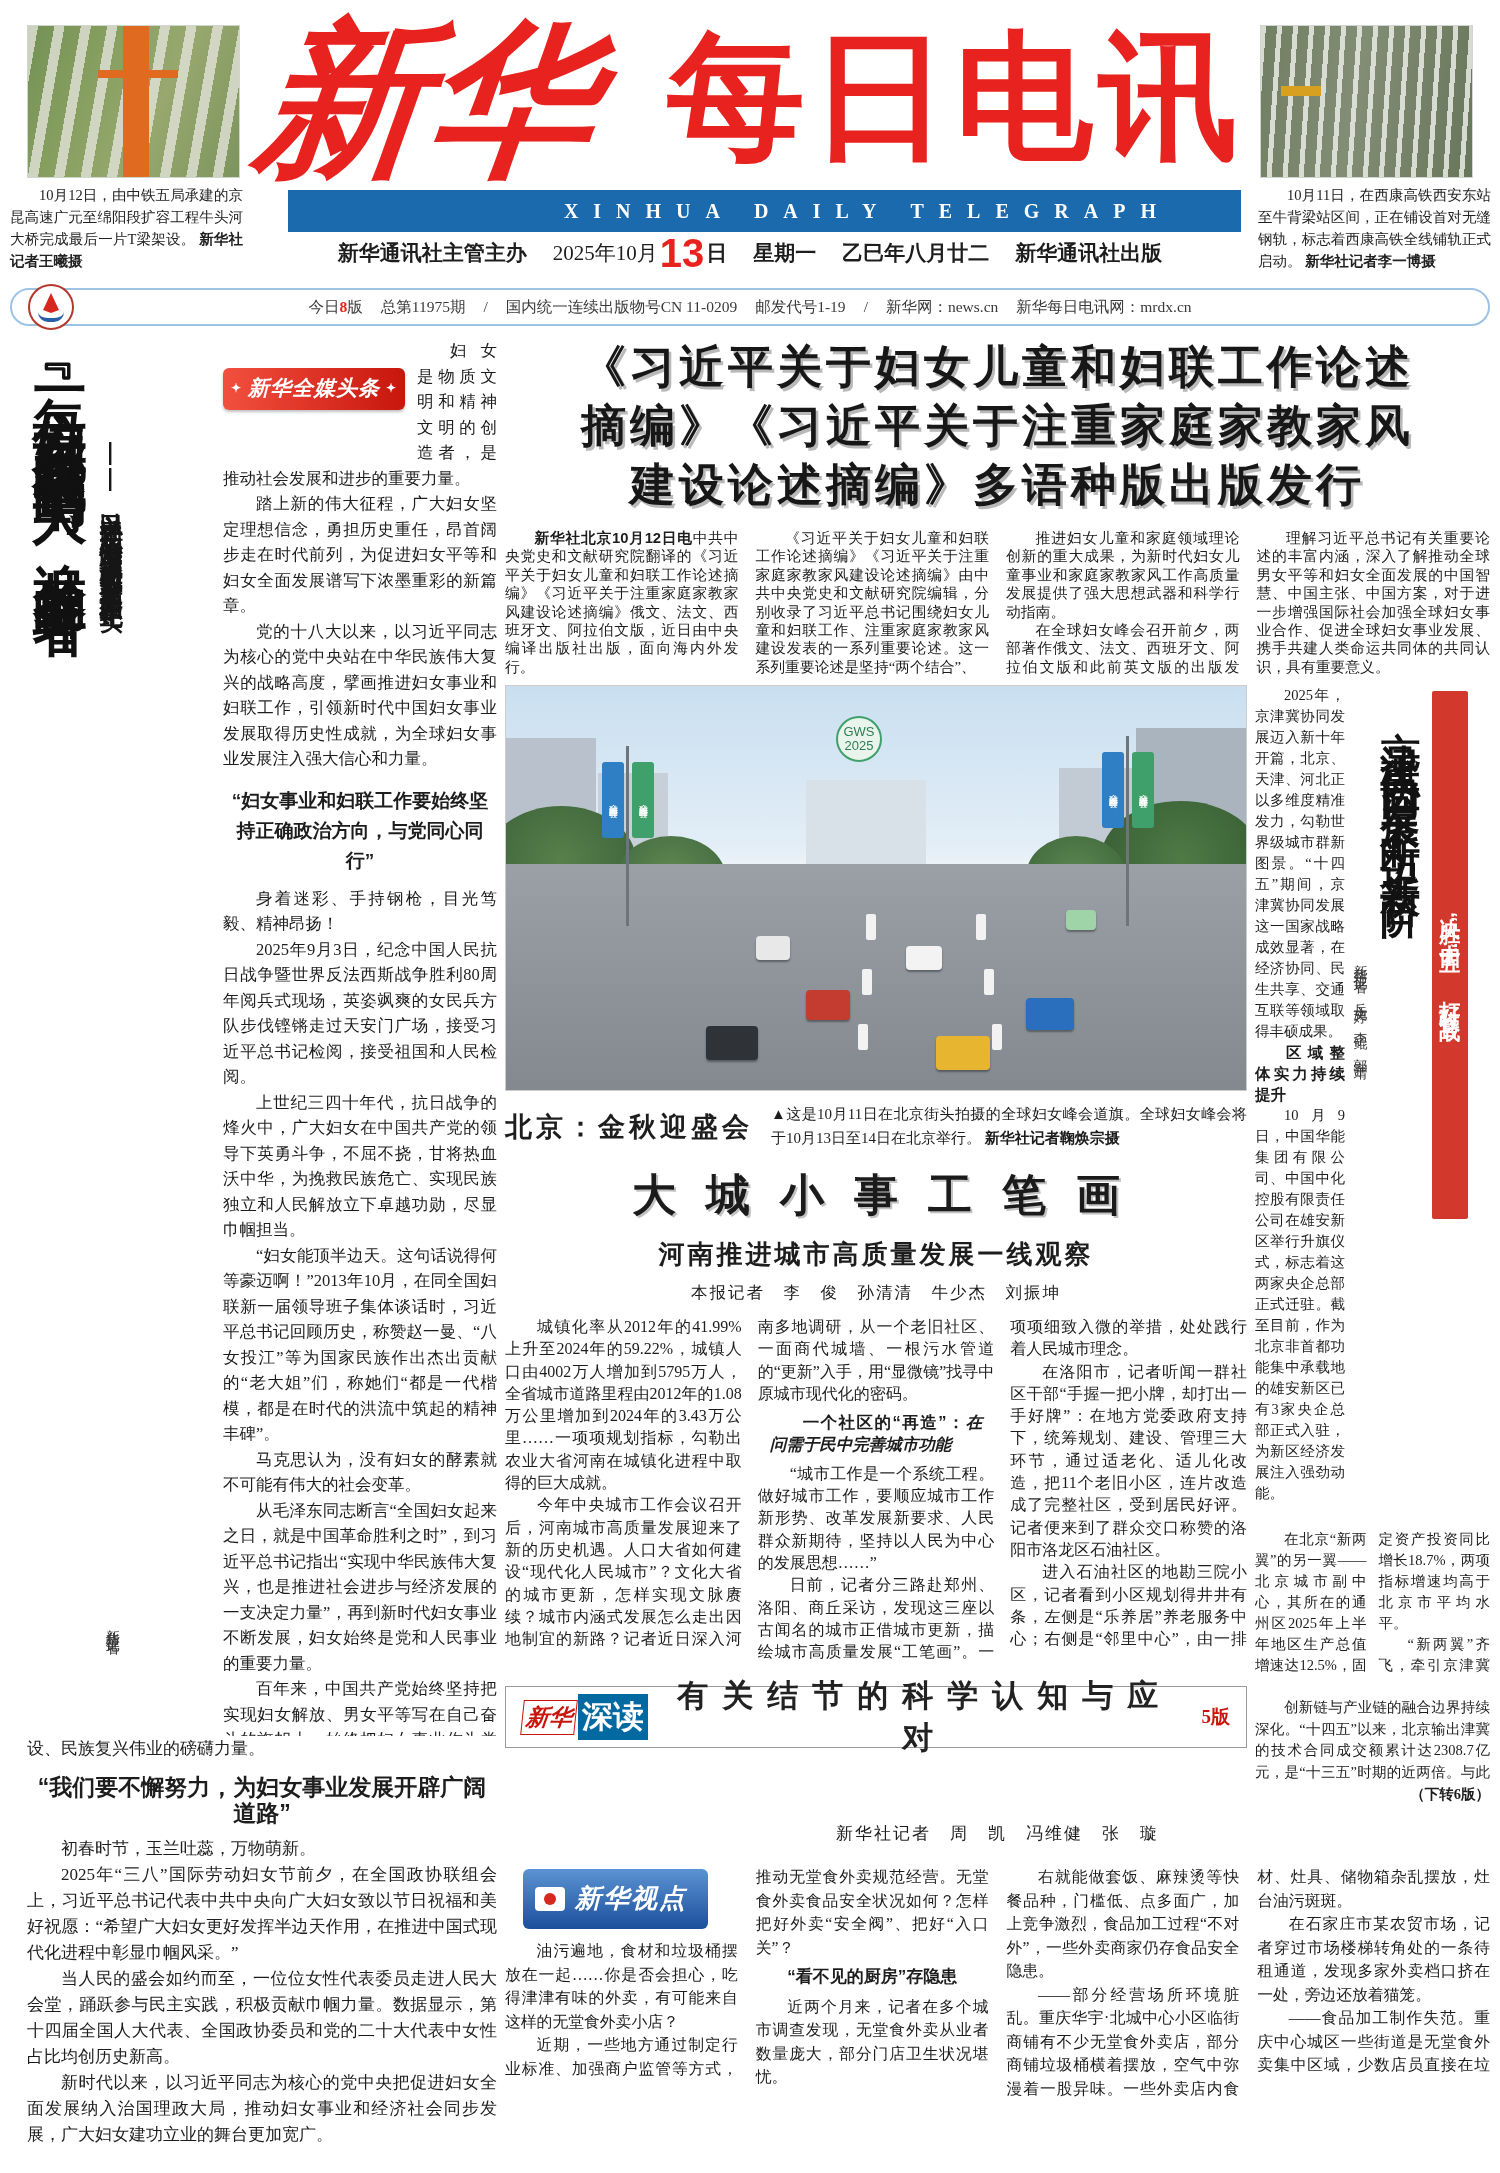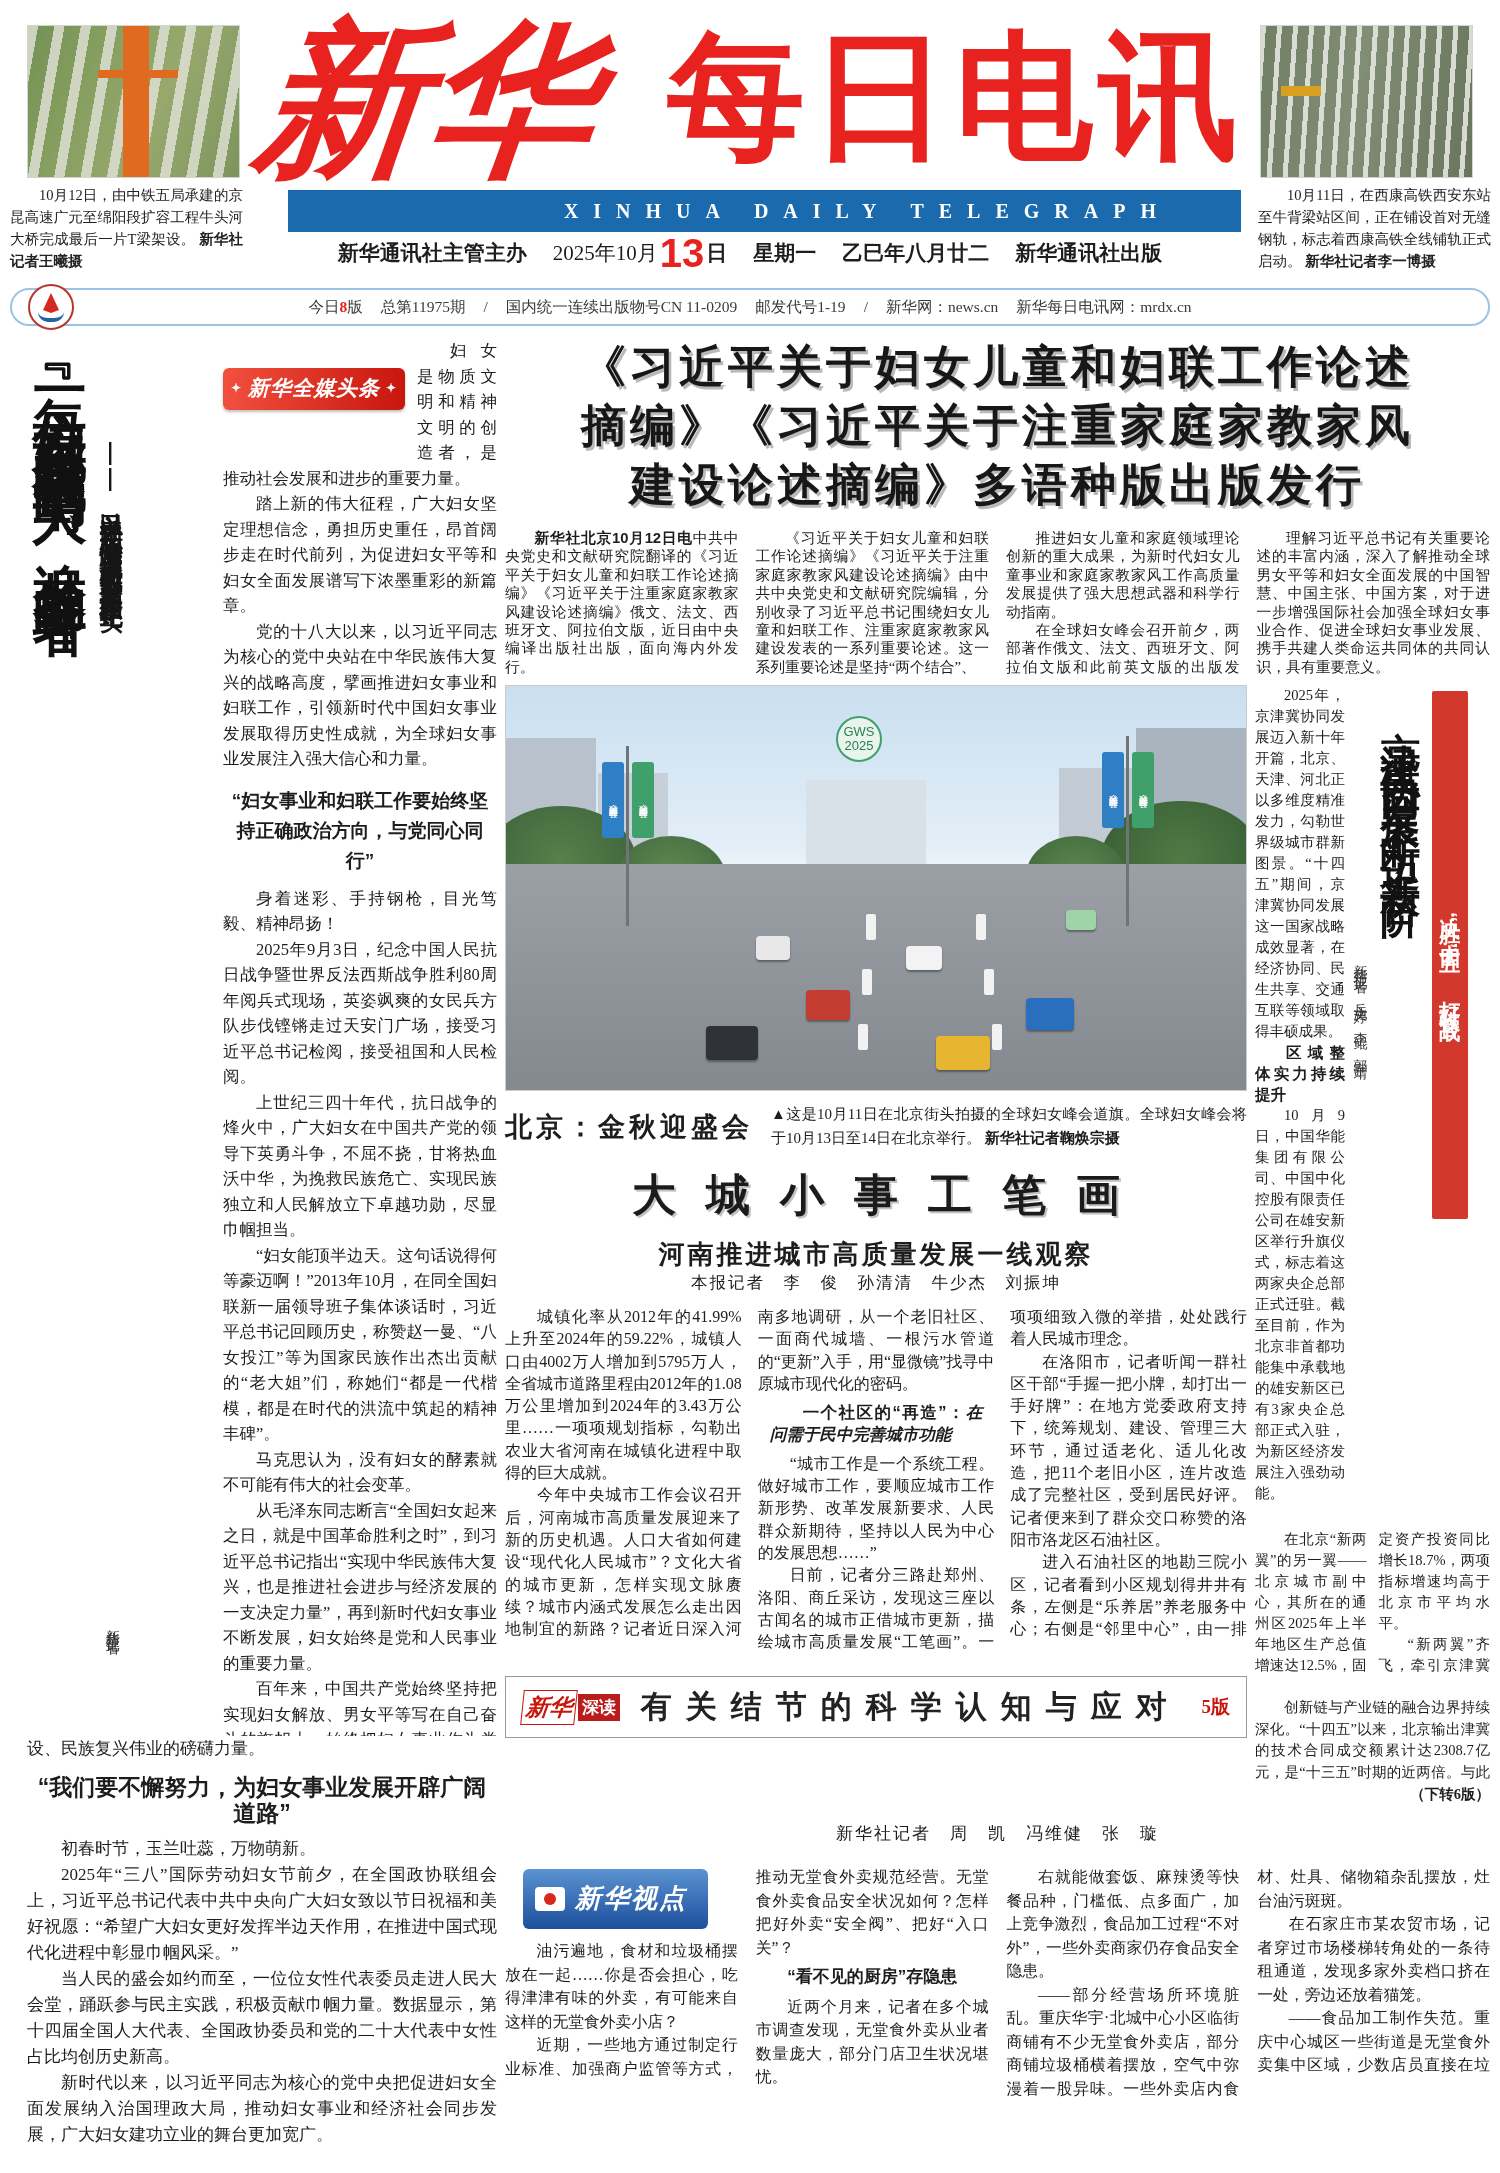--- a/index.html
+++ b/index.html
@@ -76,31 +76,31 @@
   .banner-v { position:absolute; width:22px; height:76px; border-radius:3px; color:#fff; writing-mode:vertical-rl; font-size:9px; display:flex; align-items:center; justify-content:center; letter-spacing:1px; }
   .banner-blue { background:#2f7fc4; } .banner-green { background:#3fa06b; }
   .gws { position:absolute; width:46px; height:46px; background:#e9f5ec; border:2px solid #3fa06b; border-radius:50%; color:#2e7d52; font-size:13px; font-weight:normal; display:flex; align-items:center; justify-content:center; text-align:center; line-height:1.1; font-family:"Liberation Sans",sans-serif; }
 
   .cap-row { display:flex; align-items:center; margin-top:12px; gap:18px; }
   .cap-title { font-weight:bold; font-size:27px; letter-spacing:4px; white-space:nowrap; font-family:"Liberation Sans","DejaVu Sans",sans-serif; }
   .cap-text { flex:1; font-size:15px; line-height:23px; text-align:justify; }
 
   .city-head { text-align:center; font-size:44px; font-weight:900; letter-spacing:30px; margin-top:16px; color:#1b1b1b; text-shadow:2px 2px 0 #c2c2c2; text-indent:30px; }
   .city-sub { text-align:center; font-size:26px; font-weight:bold; letter-spacing:3px; margin-top:12px; font-family:"Liberation Sans","DejaVu Sans",sans-serif; }
-  .city-byline { text-align:center; font-size:16.5px; letter-spacing:2px; }
+  .city-byline { text-align:center; font-size:16.5px; margin-top:10px; letter-spacing:2px; }
   .city-cols { margin-top:12px; height:356px; overflow:hidden; column-count:3; column-gap:16px; font-size:16px; line-height:22.3px; text-align:justify; }
   .city-cols p { text-indent:2em; }
   .city-sub-inline { font-weight:bold; text-indent:2em; margin:6px 12px; font-size:16.5px; }
   .city-sub-inline .strong { font-family:"Liberation Sans",sans-serif; }
   .city-sub-inline .kai { font-style:italic; }
 
   .shendu { margin-top:14px; height:62px; border:1.5px solid #9a9a9a; display:flex; align-items:center; padding:0 16px; gap:14px; }
   .shendu-logo { display:flex; align-items:center; gap:2px; }
   .shendu-logo .xh { color:#c8160d; font-weight:900; font-style:italic; font-size:23px; border:1.5px solid #c8160d; padding:1px 3px; transform:skewX(-6deg); }
-  .shendu-logo .sd { background:#b91c1c; color:#fff; font-weight:bold; font-size:17px; padding:2px 4px; }
+  .shendu-logo .sd { background:#0369a1; color:#fff; font-weight:bold; font-size:31px; padding:2px 4px; }
   .shendu-title { flex:1; text-align:center; font-size:31px; font-weight:bold; letter-spacing:14px; color:#222; }
   .shendu-page { color:#c8160d; font-size:19px; font-weight:bold; white-space:nowrap; }
 
   
   .rail { width:243px; flex:none; display:flex; flex-direction:column; padding-left:8px; }
   .rail-top { display:flex; height:838px; }
   .rail-body { width:90px; flex:none; font-size:14.5px; line-height:21px; text-align:justify; overflow:hidden; }
   .rail-body p { text-indent:2em; }
   .rail-subhead { font-weight:bold; font-family:"Liberation Sans",sans-serif; font-size:15.5px; }
   .rail-byline { writing-mode:vertical-rl; font-size:14px; letter-spacing:4px; margin:268px 2px 0 6px; height:540px; color:#333; }

